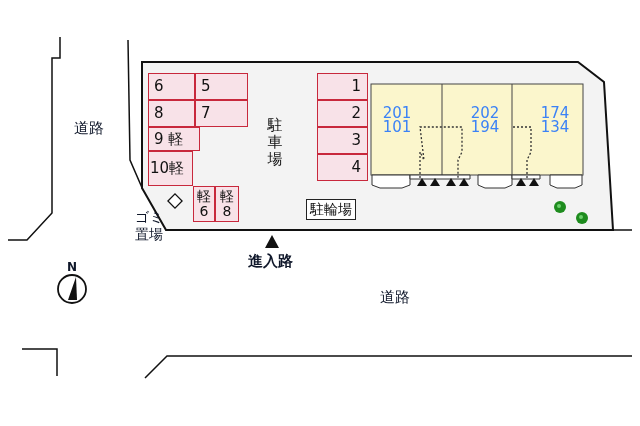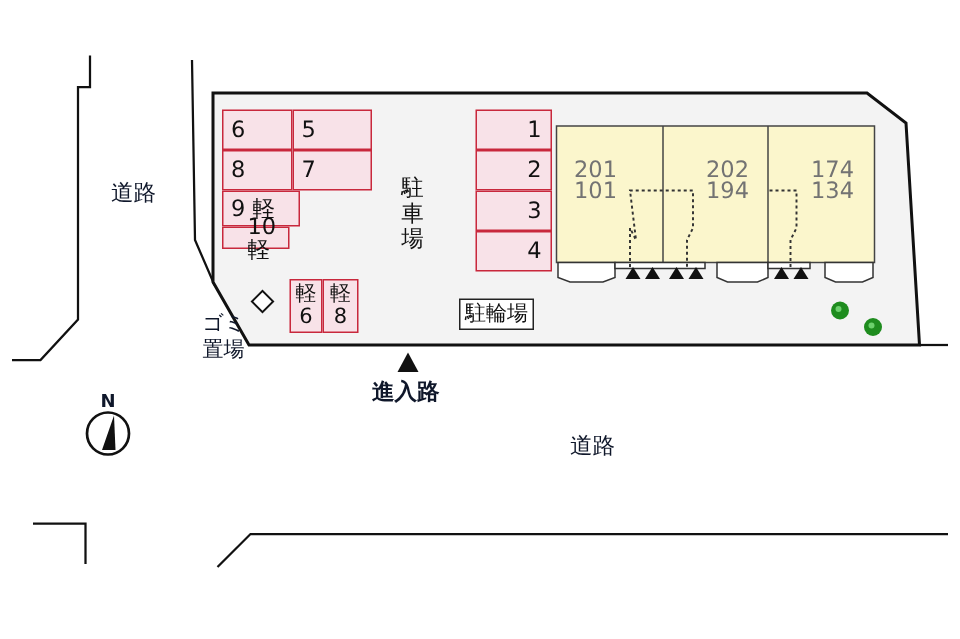--- a/index.html
+++ b/index.html
@@ -6,21 +6,21 @@
     body { width: 640px; height: 426px; position: relative; overflow: hidden;
            font-family: "DejaVu Sans", "Liberation Sans", sans-serif; color: #111; }
     svg.map { position: absolute; left: 0; top: 0; }
     .lbl { position: absolute; font-size: 15px; line-height: 1; color: #0f172a; white-space: nowrap; }
     .vlbl { position: absolute; font-size: 15px; line-height: 17px; width: 18px; text-align: center; color: #111; }
     .space { position: absolute; background: #f8e2e8; border: 1px solid #c8283c; box-sizing: border-box;
              font-size: 15px; line-height: 1; display: flex; align-items: center; color: #111; }
     .space.left { padding-left: 5px; }
     .space.right { justify-content: flex-end; padding-right: 6px; }
     .space.vert { flex-direction: column; justify-content: center; font-size: 14px; line-height: 15px; }
-    .unit-label { position: absolute; font-size: 15px; line-height: 14px; text-align: center; width: 40px; color: #737373; }
+    .unit-label { position: absolute; font-size: 15px; line-height: 14px; text-align: center; width: 40px; color: #3b82f6; }
     .bike { position: absolute; border: 1.5px solid #222; background: #fff; font-size: 14px;
             padding: 1px 3px; line-height: 17px; }
   </style>
 </head>
 <body>
 
 <svg class="map" width="640" height="426" viewBox="0 0 640 426">
 
   <polyline points="60,37 60,58 52,58 52,213 27,240 8,240" fill="none" stroke="#111" stroke-width="1.5"></polyline>
   <polyline points="128,40 130,160 143,190" fill="none" stroke="#111" stroke-width="1.5"></polyline>
@@ -77,21 +77,21 @@
 <div class="lbl" style="left:67px;top:261px;font-size:12px;font-weight:bold;">N</div>
 
 <div class="lbl" style="left:74px;top:121px;">道路</div>
 <div class="lbl" style="left:380px;top:290px;">道路</div>
 
 <div class="space left" style="left:148px;top:73px;width:47px;height:27px;">6</div>
 <div class="space left" style="left:195px;top:73px;width:53px;height:27px;">5</div>
 <div class="space left" style="left:148px;top:100px;width:47px;height:27px;">8</div>
 <div class="space left" style="left:195px;top:100px;width:53px;height:27px;">7</div>
 <div class="space left" style="left:148px;top:127px;width:52px;height:24px;">9 軽</div>
-<div class="space left" style="left:148px;top:151px;width:45px;height:15px;padding-left:16px;">10軽</div>
+<div class="space left" style="left:148px;top:151px;width:45px;height:35px;padding-left:1px;">10軽</div>
 
 <div class="space vert" style="left:193px;top:186px;width:22px;height:36px;">
   <span>軽</span>
   <span>6</span>
 </div>
 <div class="space vert" style="left:215px;top:186px;width:24px;height:36px;">
   <span>軽</span>
   <span>8</span>
 </div>
 
@@ -114,18 +114,18 @@
   <div>202</div>
   <div>194</div>
 </div>
 <div class="unit-label" style="left:535px;top:106px;">
   <div>174</div>
   <div>134</div>
 </div>
 
 <div class="bike" style="left:306px;top:199px;">駐輪場</div>
 
-<div class="lbl" style="left:135px;top:209px;line-height:17px;font-size:14px;font-family:Liberation Mono, monospace;">
+<div class="lbl" style="left:135px;top:209px;line-height:17px;font-size:14px;">
   <div>ゴミ</div>
   <div>置場</div>
 </div>
 
 <div class="lbl" style="left:248px;top:254px;font-weight:bold;">進入路</div>
 
 </body></html>

